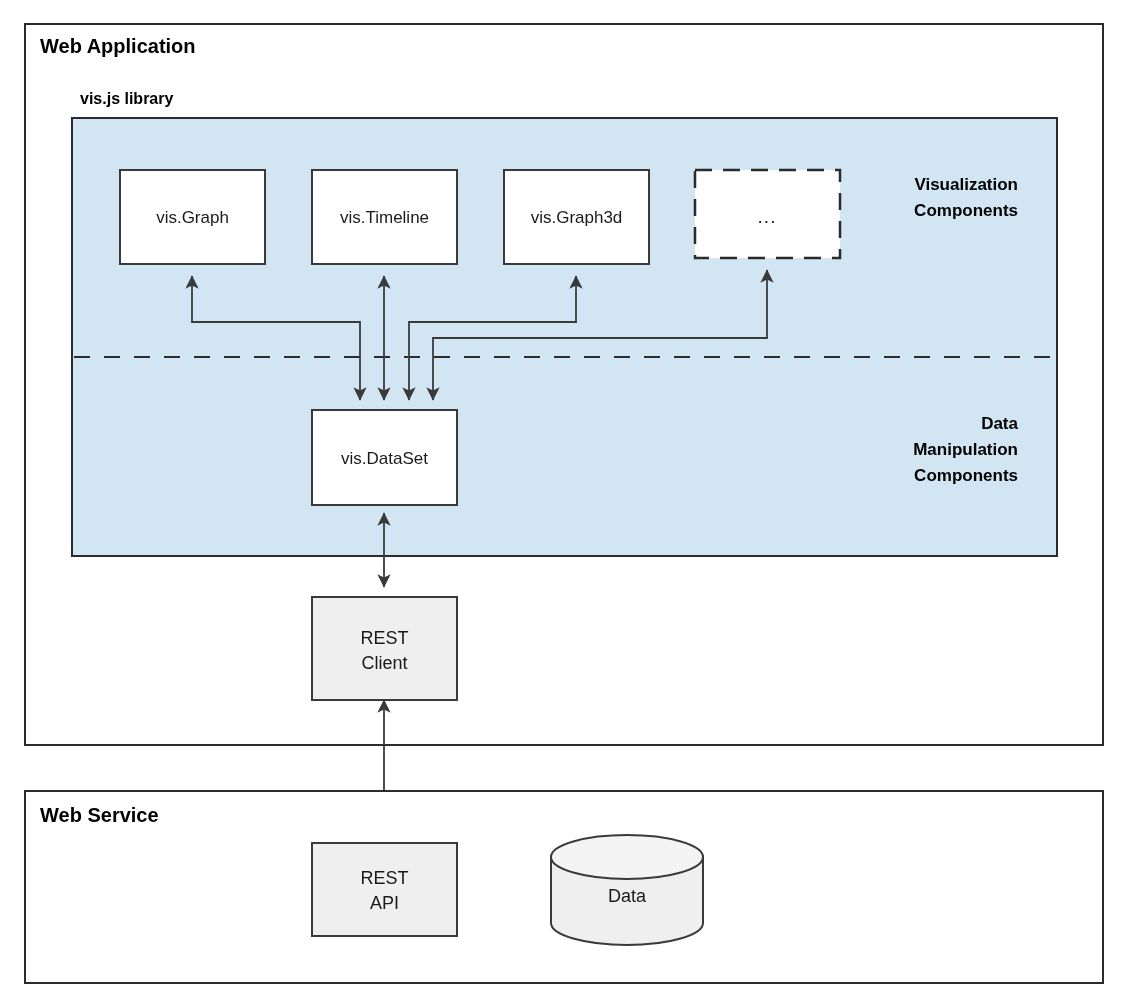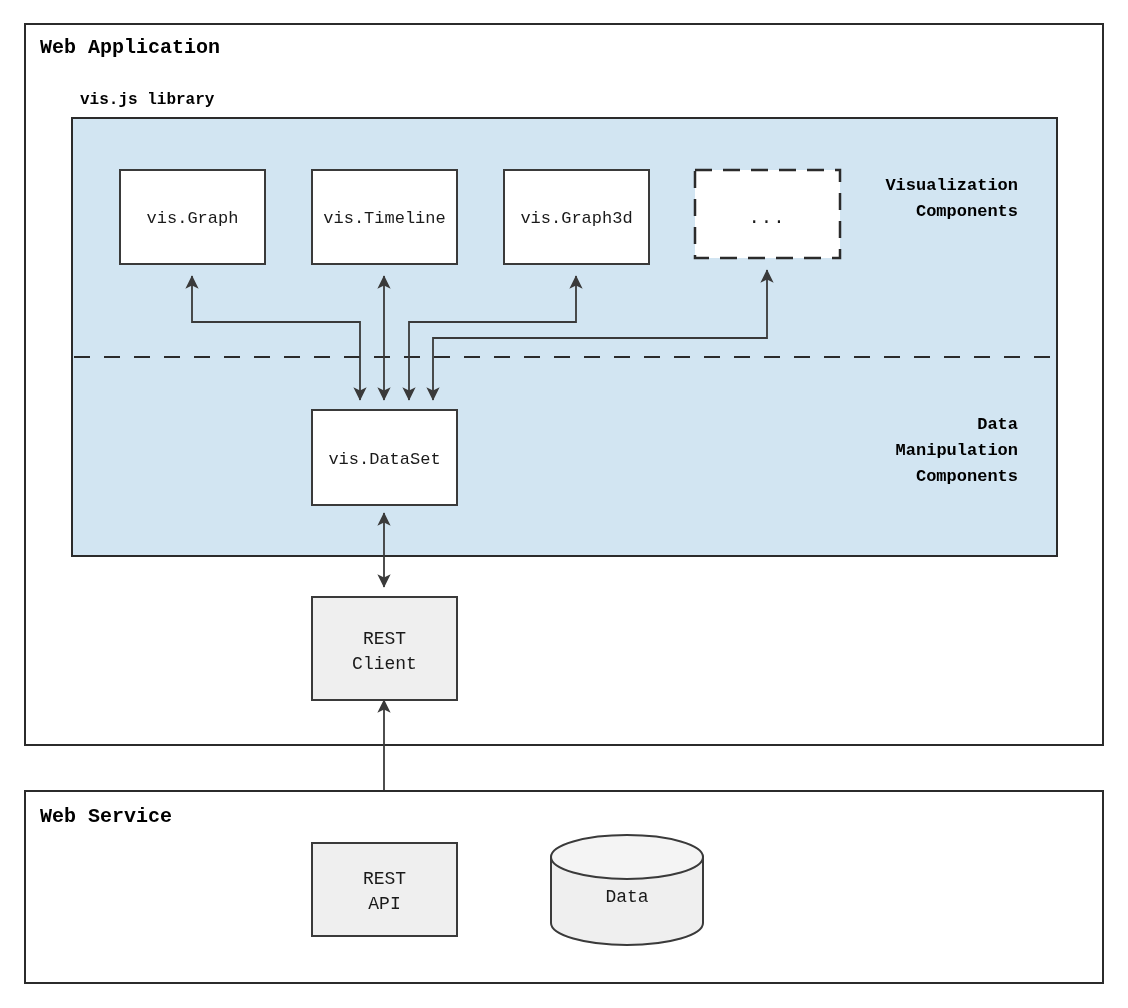--- a/index.html
+++ b/index.html
@@ -10,21 +10,20 @@
   body {
     width: 1128px;
     height: 1008px;
     font-family: "Liberation Sans", sans-serif;
     overflow: hidden;
   }
   #diagram-root {
     position: relative;
     width: 933px;
     height: 1008px;
-    font-family: Liberation Mono, monospace;
   }
   svg#diagram {
     display: block;
     width: 1128px;
     height: 1008px;
   }
   .frame-rect {
     fill: #ffffff;
     stroke: #2b2b2b;
     stroke-width: 2;

